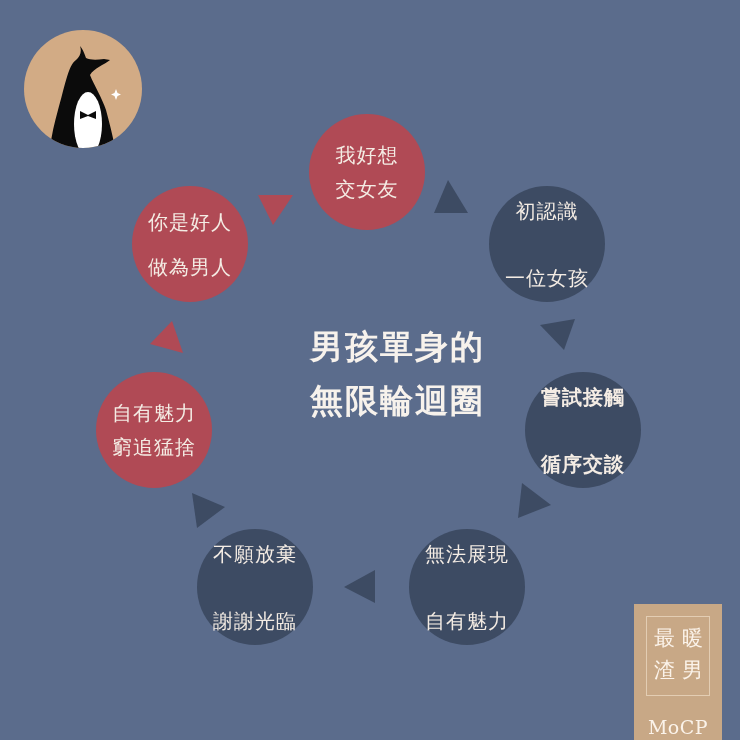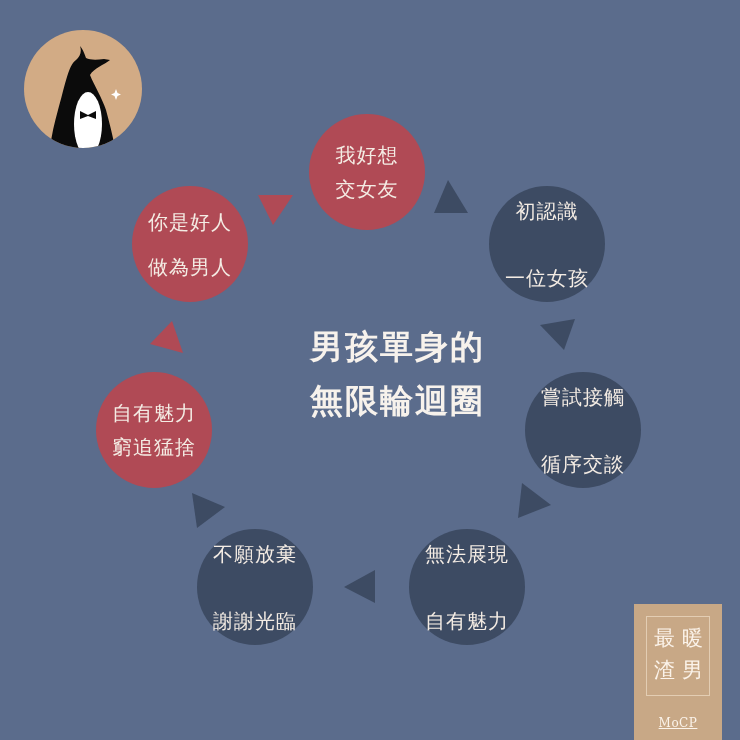--- a/index.html
+++ b/index.html
@@ -52,23 +52,22 @@
     .brand-char {
       position: absolute;
       color: #fbf3ea;
       font-size: 21px;
       line-height: 21px;
     }
     .brand-sub {
       position: absolute; left: 0; top: 112px; width: 88px;
       text-align: center;
       color: #fbf3ea;
-      font-size: 12px;
+      font-size: 19px;
       letter-spacing: 0.5px;
-      text-decoration: underline;
     }
     svg.arrows { position: absolute; left: 0; top: 0; }
   </style>
 </head>
 <body>
 
 <div class="canvas">
 
   <div class="logo">
     <svg width="118" height="118" viewBox="0 0 118 118">
@@ -104,21 +103,21 @@
   <div class="node red" style="left:309px; top:104px;">
     <span>我好想</span>
     <span>交女友</span>
   </div>
 
   <div class="node dark" style="left:489px; top:176px;">
     <span>初認識</span>
     <span>一位女孩</span>
   </div>
 
-  <div class="node dark" style="left:525px; top:362px;">
+  <div class="node dark" style="left:525px; top:362px;font-weight:bold;">
     <span>嘗試接觸</span>
     <span>循序交談</span>
   </div>
 
   <div class="node dark" style="left:409px; top:519px;">
     <span>無法展現</span>
     <span>自有魅力</span>
   </div>
 
   <div class="node dark" style="left:197px; top:519px;">

